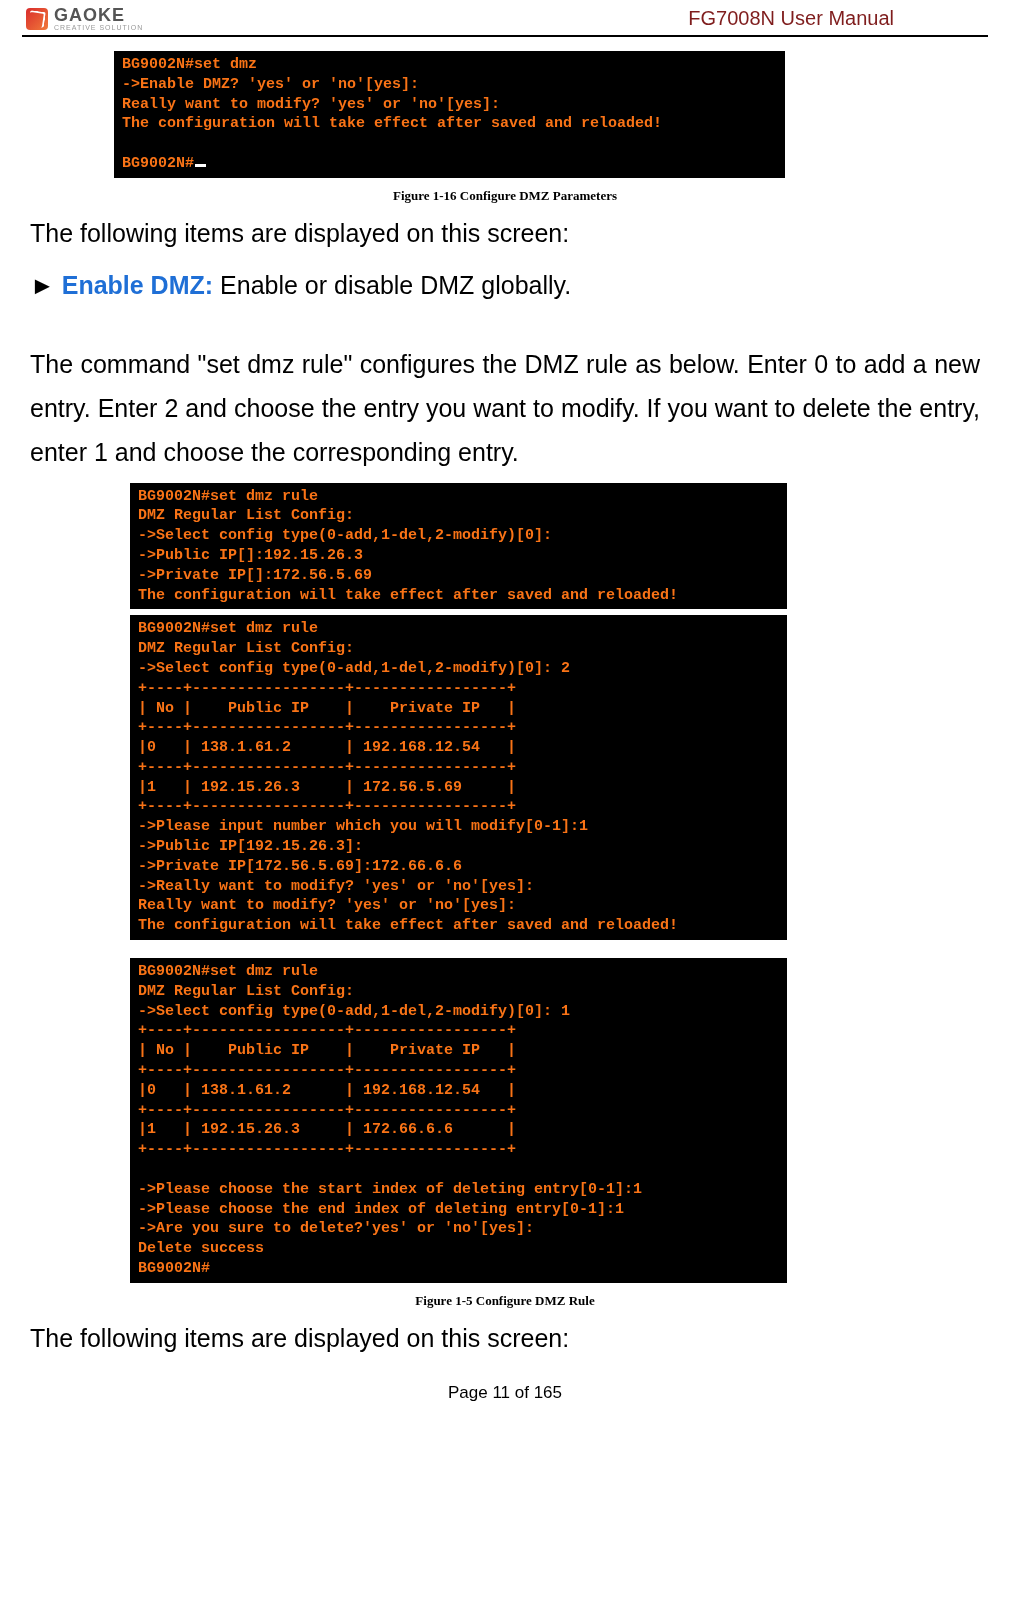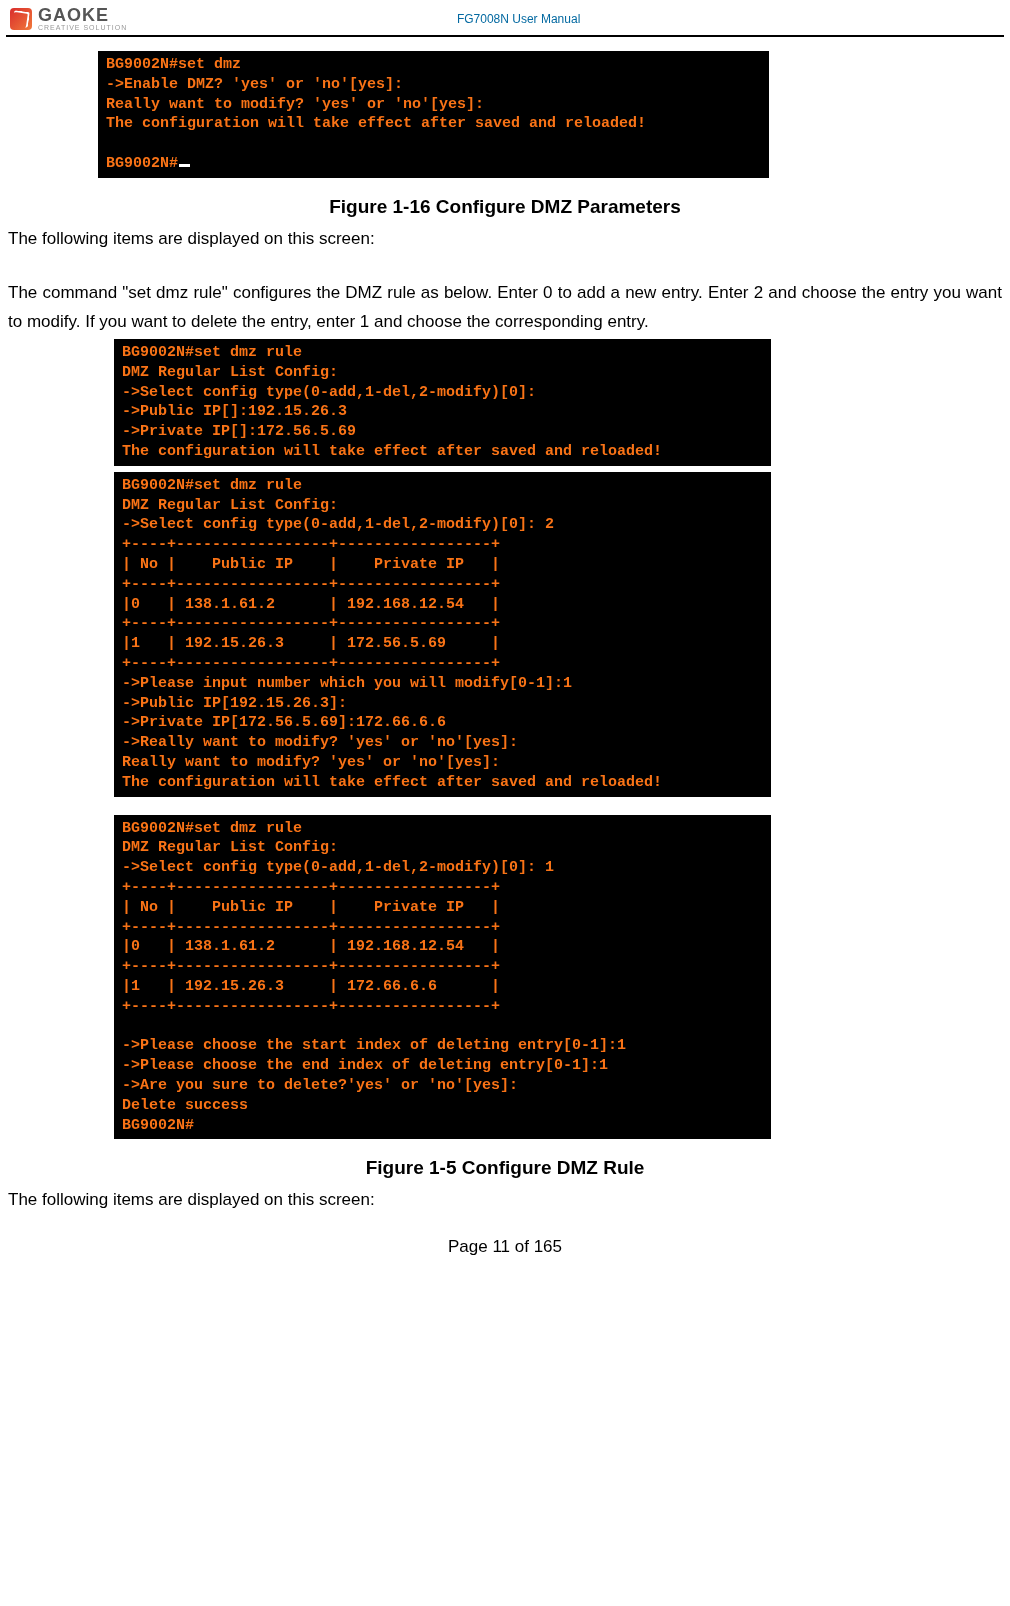--- a/index.html
+++ b/index.html
@@ -6,21 +6,21 @@
     margin: 0;
     padding: 0;
     background: #fff;
     font-family: Arial, Helvetica, sans-serif;
     color: #000;
     width: 1010px;
   }
   .page {
     width: 1010px;
     box-sizing: border-box;
-    padding: 0 6px 40px;
+    padding: 0 22px 40px;
   }
   .header {
     display: flex;
     align-items: center;
     padding: 6px 4px 2px;
   }
   .logo {
     display: flex;
     align-items: center;
     gap: 6px;
@@ -53,23 +53,23 @@
     letter-spacing: 1px;
     color:#555;
   }
   .logo-sub {
     font-size: 7px;
     letter-spacing: 1px;
     color:#999;
   }
   .header-title {
     flex:1;
-    text-align:center;
-    font-size:12px;
-    color:#0369a1;
+    text-align:right;
+    font-size:20px;
+    color:#7f1d1d;
     padding-right:90px;
   }
   hr.rule {
     border: none;
     border-top: 2px solid #000;
     margin: 2px 0 14px;
   }
   .terminal {
     background:#000;
     color:#f97316;
@@ -82,28 +82,29 @@
     margin: 0 auto;
     overflow:hidden;
   }
   .term1 { width: 655px; margin-left:92px; }
   .term2 { width: 641px; margin-left:108px; }
   .term3 { width: 641px; margin-left:108px; margin-top:6px;}
   .term4 { width: 641px; margin-left:108px; margin-top:18px;}
   .caption {
     text-align:center;
     font-weight:bold;
-    font-size:19px;
-    margin: 18px 0 6px;
+    font-size:13px;
+    margin: 10px 0 6px;
+    font-family: Liberation Serif, serif;
   }
   .body-text {
-    font-size: 17px;
+    font-size: 25px;
     line-height: 1.75;
     text-align: justify;
-    margin: 2px;
+    margin: 8px;
   }
   .enable-label {
     color:#1f6fd6;
     font-weight:bold;
   }
   .cursor {
     display:inline-block;
     width:11px;
     height:3px;
     background:#fff;
@@ -138,20 +139,23 @@
 -&gt;Enable DMZ? 'yes' or 'no'[yes]:
 Really want to modify? 'yes' or 'no'[yes]:
 The configuration will take effect after saved and reloaded!
 
 BG9002N#</span><span class="cursor"></span></div>
 
   <div class="caption">Figure 1-16    Configure DMZ Parameters</div>
 
   <p class="body-text">The following items are displayed on this screen:</p>
 
+  <p class="body-text">
+    <span>► </span><span class="enable-label">Enable DMZ:</span><span> Enable or disable DMZ globally.</span>
+  </p>
 
   <div class="gap"></div>
 
   <p class="body-text">The command "set dmz rule" configures the DMZ rule as below. Enter 0 to add a new entry. Enter 2 and choose the entry you want to modify. If you want to delete the entry, enter 1 and choose the corresponding entry.</p>
 
   <div class="terminal term2"><span>BG9002N#set dmz rule
 DMZ Regular List Config:
 -&gt;Select config type(0-add,1-del,2-modify)[0]:
 -&gt;Public IP[]:192.15.26.3
 -&gt;Private IP[]:172.56.5.69

